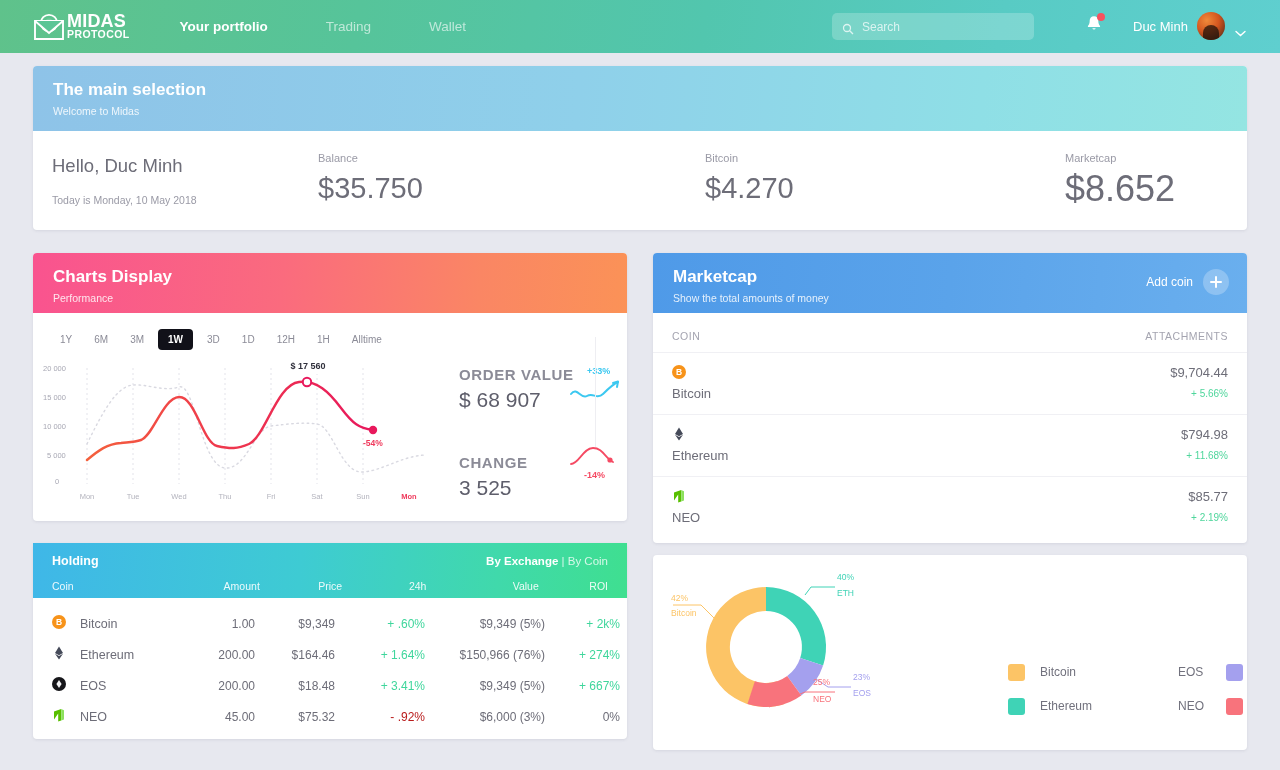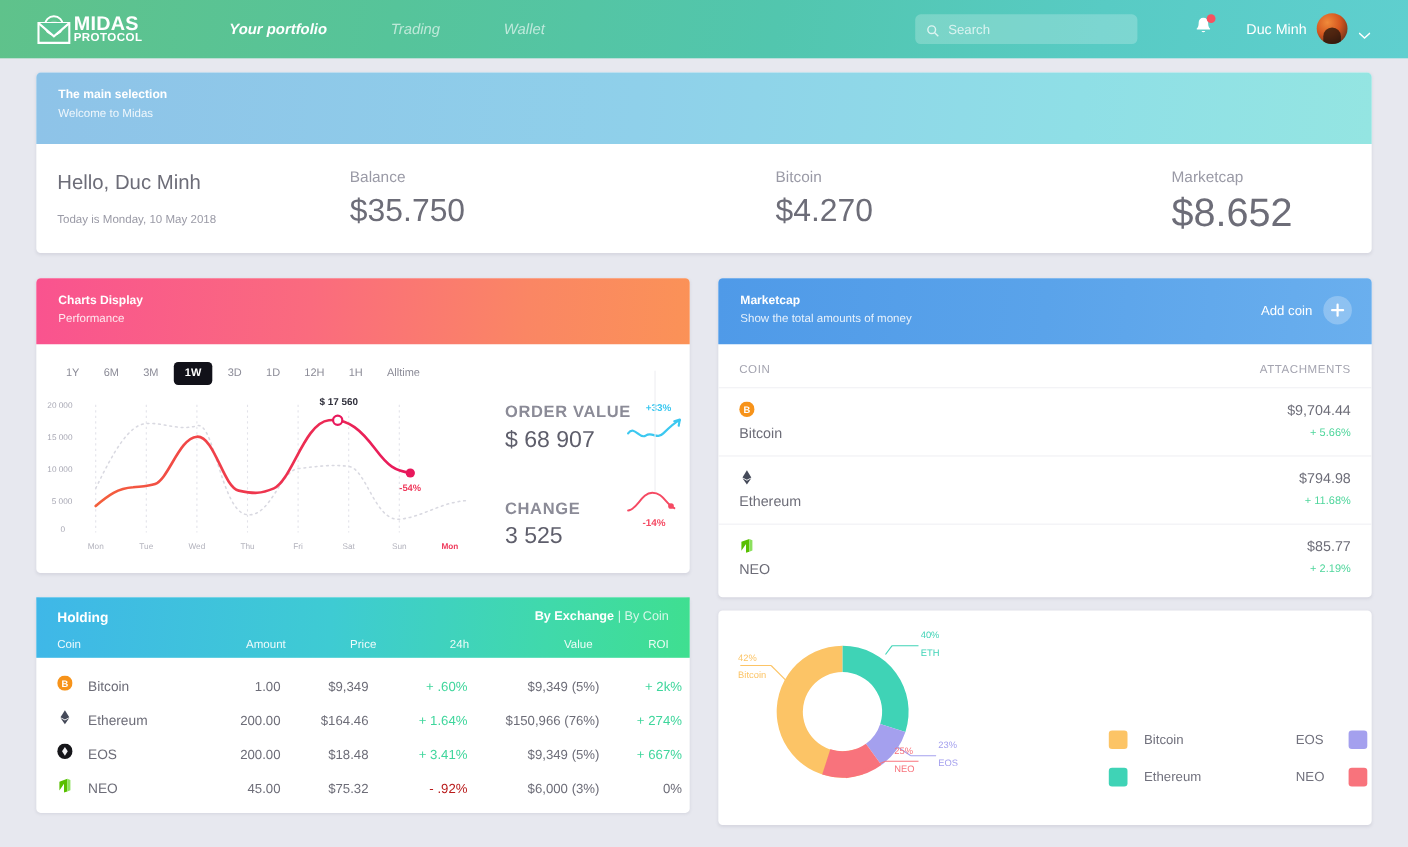--- a/index.html
+++ b/index.html
@@ -16,21 +16,21 @@
     position: absolute; left: 0; top: 0; width: 1280px; height: 53px;
     background: linear-gradient(100deg, #5fc28b 0%, #56c49a 28%, #52c6ae 55%, #58cbc4 78%, #5fcfcf 100%);
     display: flex; align-items: center;
   }
   .logo { display: flex; align-items: center; margin-left: 32px; }
   .logo-mark { width: 34px; height: 30px; position: relative; }
   .logo-text { margin-left: 1px; color: #fff; line-height: .92; }
   .logo-text .l1 { font-size: 18px; font-weight: bold; letter-spacing: .2px; }
   .logo-text .l2 { font-size: 10.5px; font-weight: bold; letter-spacing: .4px; }
 
-  .navlinks { display: flex; align-items: center; margin-left: 79px; font-style: italic; }
+  .navlinks { display: flex; align-items: center; margin-left: 50px; }
   .navlink {
     color: rgba(255,255,255,.62); font-size: 13.5px; margin-right: 58px;
     cursor: pointer; white-space: nowrap;
   }
   .navlink.active { color: #fff; font-weight: bold; }
 
   .search-wrap {
     position: absolute; left: 832px; top: 13px; width: 202px; height: 27px;
     background: rgba(255,255,255,.22); border-radius: 5px;
     display: flex; align-items: center; padding: 0 10px;
@@ -56,35 +56,35 @@
   }
   .avatar::after {
     content: ""; position: absolute; left: 6px; top: 13px; width: 16px; height: 16px;
     border-radius: 50% 50% 0 0; background: rgba(25,15,10,.72);
   }
   .chev { margin-left: 10px; width: 11px; height: 7px; }
 
   
   .card { position: absolute; background: #fff; border-radius: 4px; box-shadow: 0 1px 3px rgba(60,60,90,.10); }
   .card-head { border-radius: 4px 4px 0 0; padding: 14px 20px 12px 20px; position: relative; }
-  .card-title { color: #fff; font-size: 11px; font-weight: bold; }
+  .card-title { color: #fff; font-size: 17px; font-weight: bold; }
   .card-sub { color: rgba(255,255,255,.85); font-size: 10.5px; margin-top: 5px; }
 
   
   #greet-card { left: 33px; top: 66px; width: 1214px; height: 164px; }
   #greet-head {
     height: 65px;
     background: linear-gradient(95deg, #8ec3e8 0%, #8fd0ea 45%, #8fdfe6 78%, #94e5e2 100%);
   }
   .greet-body { display: flex; align-items: flex-start; padding: 24px 0 0 0; position: relative; height: 99px; }
   .greet-left { width: 252px; padding-left: 19px; }
   .greet-hello { font-size: 18.5px; color: #6d6d78; }
   .greet-date { font-size: 10.5px; color: #9a9aa6; margin-top: 17px; }
   .stat { position: absolute; top: 21px; }
-  .stat-label { font-size: 14px; color: #9a9aa6; }
+  .stat-label { font-size: 11px; color: #9a9aa6; }
   .stat-value { color: #6d6d78; font-weight: normal; margin-top: 8px; }
   #stat-balance { left: 285px; }
   #stat-balance .stat-value { font-size: 29px; }
   #stat-btc { left: 672px; }
   #stat-btc .stat-value { font-size: 29px; }
   #stat-eth { left: 1032px; }
   #stat-eth .stat-value { font-size: 36px; margin-top: 4px; }
 
   
   #charts-card { left: 33px; top: 253px; width: 594px; height: 268px; }

